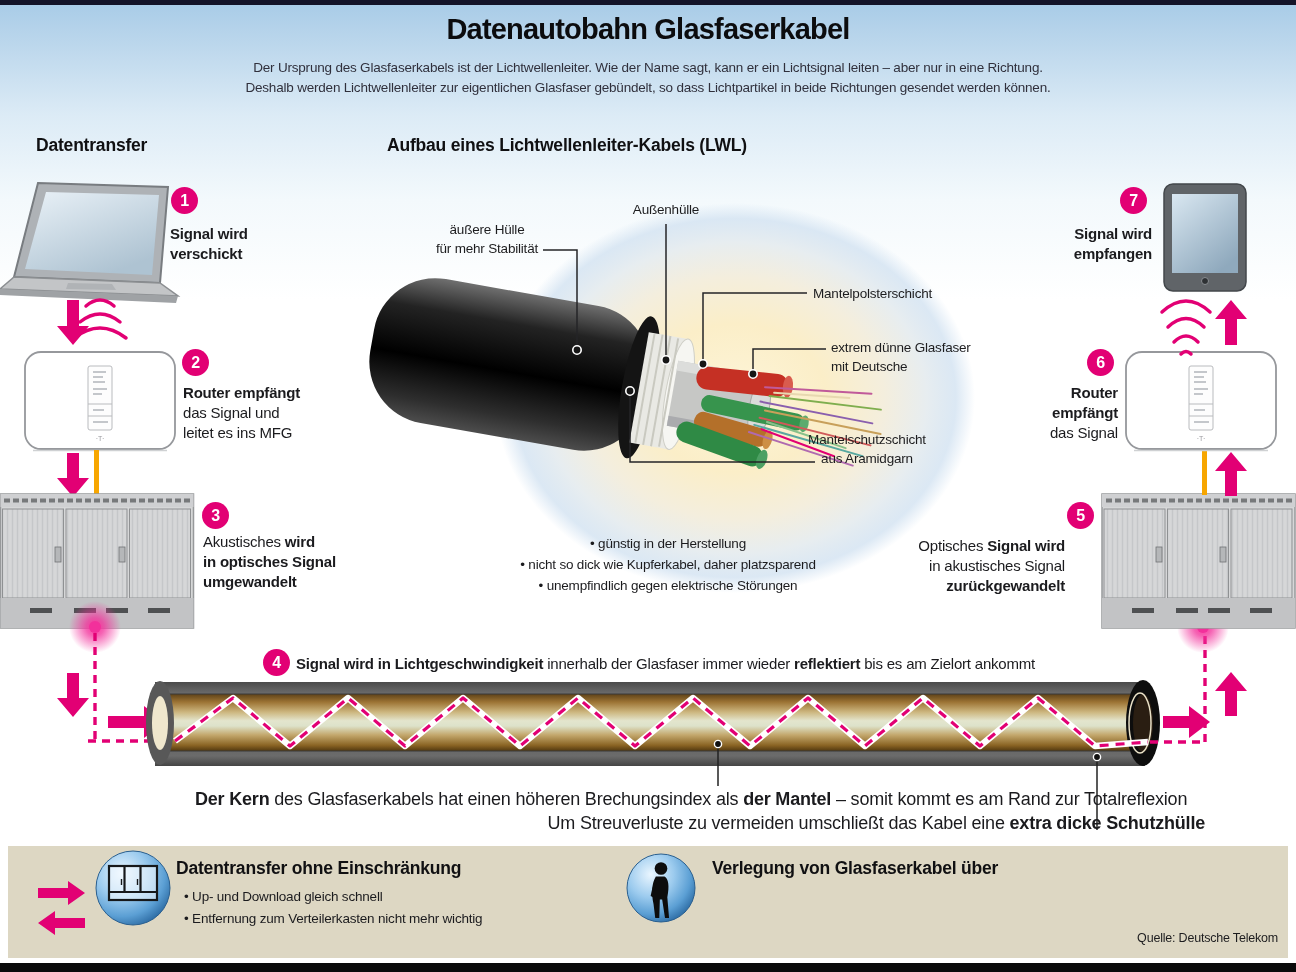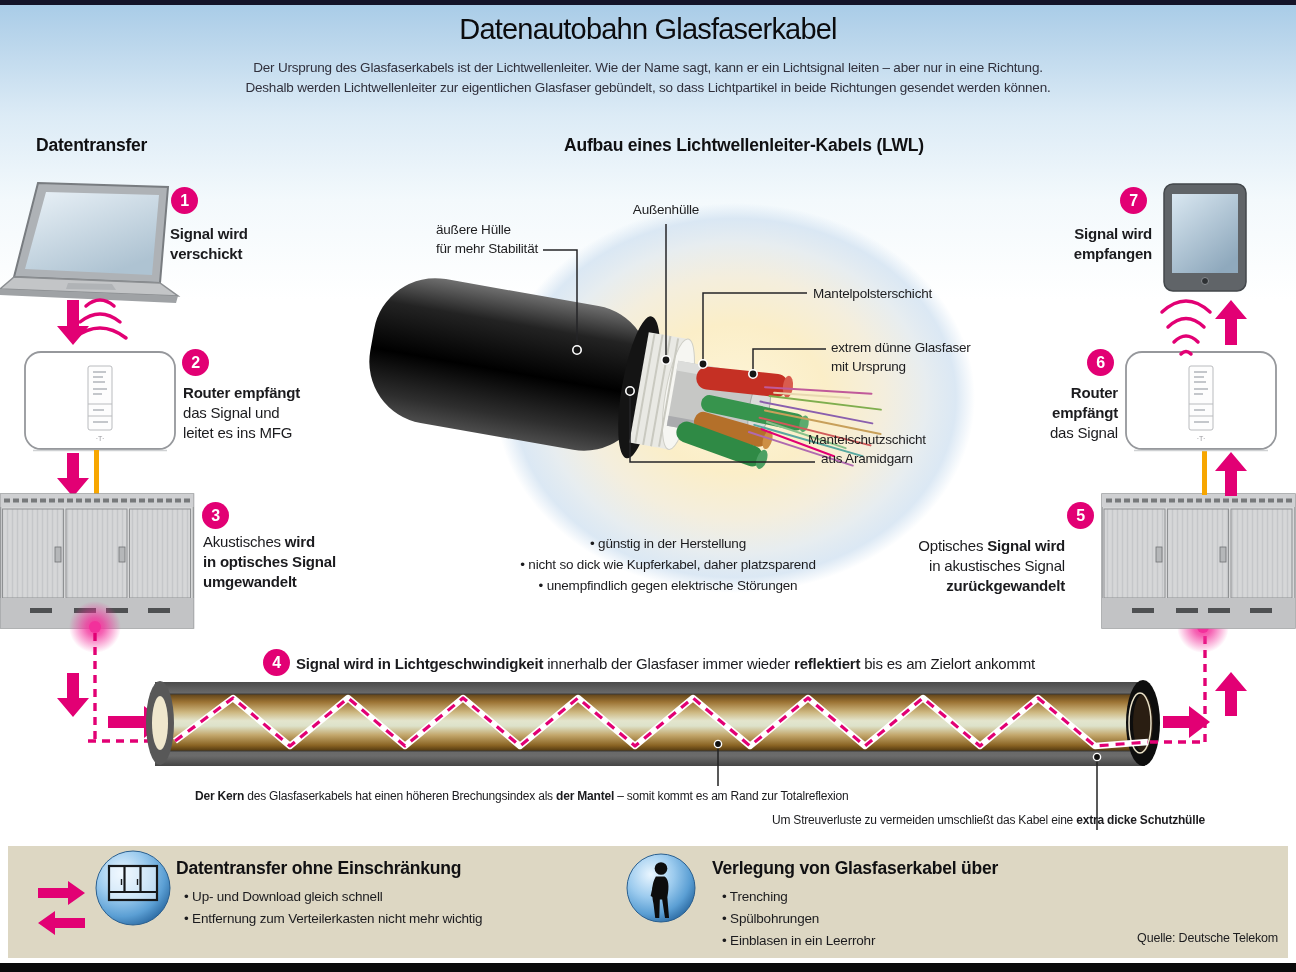--- a/index.html
+++ b/index.html
@@ -5,31 +5,31 @@
   html,body{margin:0;padding:0;background:#888;}
   #stage{
     position:relative;width:1296px;height:972px;overflow:hidden;
     font-family:"Liberation Sans","DejaVu Sans",sans-serif;color:#1b1b1e;
     background:linear-gradient(180deg,#a7cbe7 0px,#bcd7ec 45px,#dcebf6 115px,#f3f9fc 200px,#ffffff 300px,#ffffff 100%);
     letter-spacing:-0.2px;
   }
   .abs{position:absolute;}
   .topbar{left:0;top:0;width:1296px;height:5px;background:#141428;}
   .botbar{left:0;top:963px;width:1296px;height:9px;background:#0a0a0a;}
-  .title{left:0;top:13px;width:1296px;text-align:center;font-size:29px;font-weight:normal;color:#0c0c0e;letter-spacing:-0.8px;}
+  .title{left:0;top:13px;width:1296px;text-align:center;font-size:29px;font-weight:bold;color:#0c0c0e;letter-spacing:-0.8px;}
   .sub{left:0;width:1296px;text-align:center;font-size:13.5px;color:#30303c;}
   .sechead{font-size:17.5px;font-weight:bold;color:#101012;}
   .stepnum{width:27px;height:27px;border-radius:50%;background:#e20074;color:#fff;
     font-size:16px;font-weight:bold;display:flex;align-items:center;justify-content:center;z-index:6;}
   .steplbl{font-size:15px;line-height:20px;z-index:6;}
   .steplbl.right{text-align:right;}
   .lbl{font-size:13.5px;line-height:19px;color:#1d1d1f;z-index:6;}
   .benefit{font-size:13.5px;line-height:21px;text-align:center;}
   .benefit:before{content:"• ";}
-  .caption{font-size:12px;z-index:6;}
+  .caption{font-size:18px;z-index:6;}
   .fheading{font-size:17.5px;font-weight:bold;color:#101012;}
   .fbullet{font-size:13.5px;line-height:22px;}
   .fbullet:before{content:"• ";}
   .beige{left:8px;top:846px;width:1280px;height:112px;background:#ddd7c3;}
   .quelle{font-size:12.5px;color:#1d1d1f;margin-left:28px;}
   svg{display:block;}
   #art{left:0;top:0;z-index:3;}
   .z6{z-index:6;}
 </style>
 </head>
@@ -327,21 +327,21 @@
         <path d="M-5,-8 C-7,-2 -8,2 -9,7 L-7,8 C-6,4 -5,0 -4,-4 Z"></path>
       </g>
     </g>
   </svg>
 
   <div class="abs title z6">Datenautobahn Glasfaserkabel</div>
   <div class="abs sub z6" style="top:60px">Der Ursprung des Glasfaserkabels ist der Lichtwellenleiter. Wie der Name sagt, kann er ein Lichtsignal leiten – aber nur in eine Richtung.</div>
   <div class="abs sub z6" style="top:80px">Deshalb werden Lichtwellenleiter zur eigentlichen Glasfaser gebündelt, so dass Lichtpartikel in beide Richtungen gesendet werden können.</div>
 
   <div class="abs sechead z6" style="left:36px;top:135px">Datentransfer</div>
-  <div class="abs sechead z6" style="left:364px;top:135px;width:560px;text-align:right">Aufbau eines Lichtwellenleiter-Kabels (LWL)</div>
+  <div class="abs sechead z6" style="left:387px;top:135px;width:560px;text-align:left">Aufbau eines Lichtwellenleiter-Kabels (LWL)</div>
 
   <div class="abs stepnum" style="left:171px;top:187px">1</div>
   <div class="abs steplbl" style="left:170px;top:224px">
     <div><b>Signal wird</b></div>
     <div><b>verschickt</b></div>
   </div>
 
   <div class="abs stepnum" style="left:182px;top:349px">2</div>
   <div class="abs steplbl" style="left:183px;top:383px">
     <div><b>Router empfängt</b></div>
@@ -374,29 +374,29 @@
     <div><b>empfängt</b></div>
     <div><span>das Signal</span></div>
   </div>
 
   <div class="abs stepnum" style="left:1120px;top:187px">7</div>
   <div class="abs steplbl right" style="right:144px;top:224px;width:140px">
     <div><b>Signal wird</b></div>
     <div><b>empfangen</b></div>
   </div>
 
-  <div class="abs lbl" style="right:758px;top:220px;text-align:left">
+  <div class="abs lbl" style="right:758px;top:220px;text-align:center">
     <div>äußere Hülle</div>
     <div>für mehr Stabilität</div>
   </div>
   <div class="abs lbl" style="left:600px;top:200px;width:132px;text-align:center">Außenhülle</div>
   <div class="abs lbl" style="left:813px;top:284px">Mantelpolsterschicht</div>
   <div class="abs lbl" style="left:831px;top:338px">
     <div>extrem dünne Glasfaser</div>
-    <div>mit Ursprung</div>
+    <div>mit Deutsche</div>
   </div>
   <div class="abs lbl" style="left:787px;top:430px;width:160px;text-align:center">
     <div>Mantelschutzschicht</div>
     <div>aus Aramidgarn</div>
   </div>
 
   <div class="abs z6" style="left:418px;top:533px;width:500px">
     <div class="benefit">günstig in der Herstellung</div>
     <div class="benefit">nicht so dick wie Kupferkabel, daher platzsparend</div>
     <div class="benefit">unempfindlich gegen elektrische Störungen</div>
@@ -409,21 +409,16 @@
     <span>Um Streuverluste zu vermeiden umschließt das Kabel eine </span><b>extra dicke Schutzhülle</b>
   </div>
 
   <div class="abs beige"></div>
   <div class="abs fheading" style="left:176px;top:858px">Datentransfer ohne Einschränkung</div>
   <div class="abs" style="left:184px;top:886px">
     <div class="fbullet">Up- und Download gleich schnell</div>
     <div class="fbullet">Entfernung  zum Verteilerkasten nicht mehr wichtig</div>
   </div>
   <div class="abs fheading" style="left:712px;top:858px">Verlegung von Glasfaserkabel über</div>
-  <div class="abs" style="left:722px;top:886px">
-    <div class="fbullet">Trenching</div>
-    <div class="fbullet">Spülbohrungen</div>
-    <div class="fbullet">Einblasen in ein Leerrohr</div>
-  </div>
   <div class="abs quelle" style="right:18px;top:931px">Quelle: Deutsche Telekom</div>
 
   <div class="abs botbar"></div>
 </div>
 
 </body></html>

